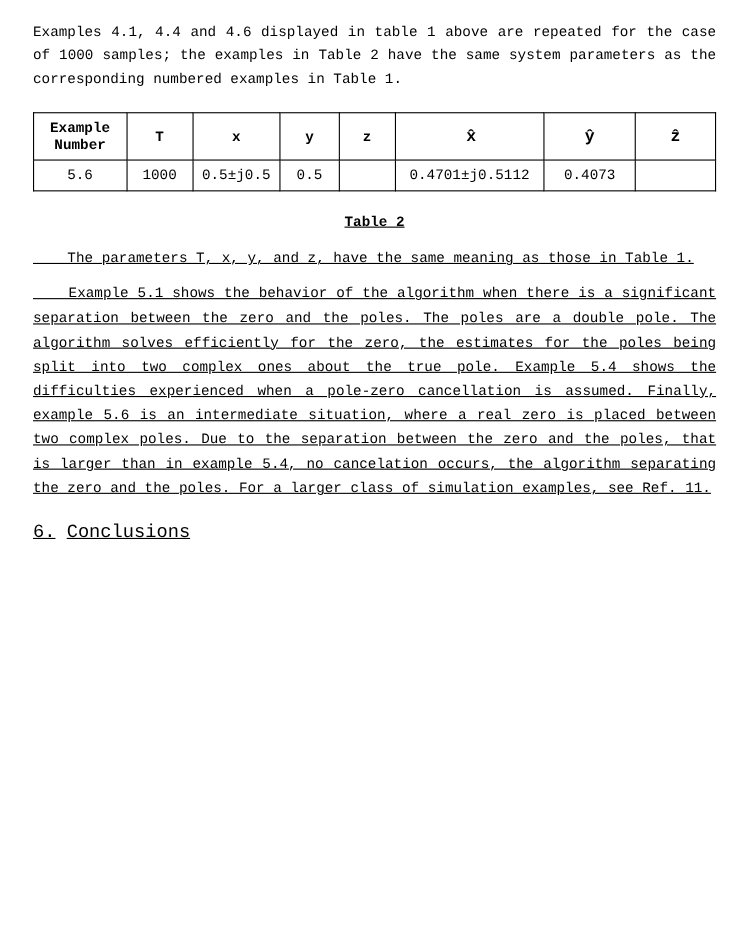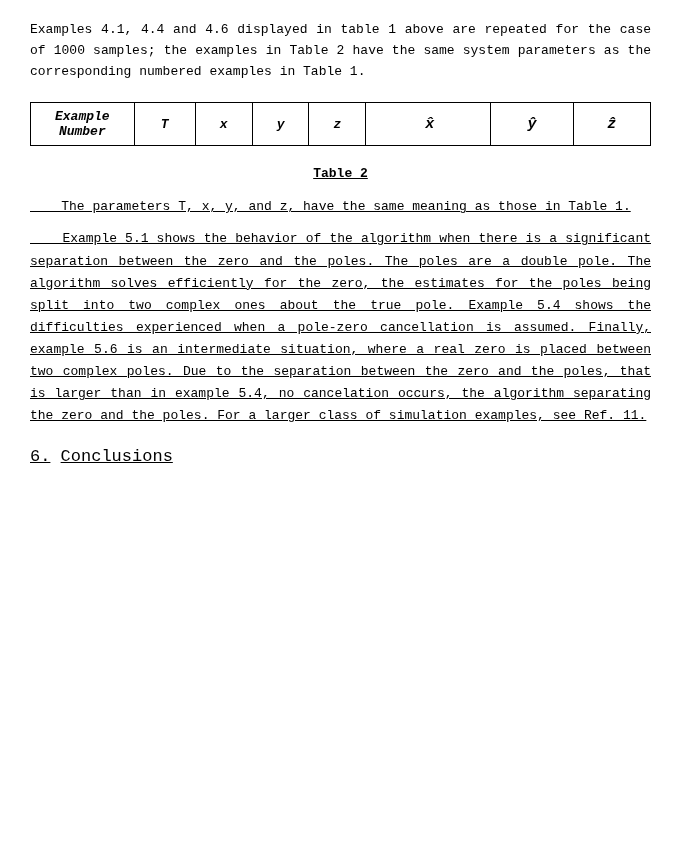--- a/index.html
+++ b/index.html
@@ -30,24 +30,23 @@
     }
 
     table {
       border-collapse: collapse;
       width: 100%;
       border: 1px solid #000;
     }
 
     table th, table td {
       border: 1px solid #000;
-      padding: 6px 24px;
+      padding: 6px 8px;
       text-align: center;
       vertical-align: middle;
-      font-style: italic;
     }
 
     table th {
       font-weight: bold;
     }
 
     .header-row th {
       vertical-align: middle;
     }
 
@@ -106,20 +105,30 @@
         <th>T</th>
         <th>x</th>
         <th>y</th>
         <th>z</th>
         <th style="font-size:15px;"> x̂</th>
         <th style="font-size:15px;">ŷ</th>
         <th style="font-size:15px;">ẑ</th>
       </tr>
     </thead>
     <tbody>
+      <tr>
+        <td>5.6</td>
+        <td>1000</td>
+        <td>0.5±j0.5</td>
+        <td>0.5</td>
+        <td></td>
+        <td>0.4701±j0.5112</td>
+        <td>0.4073</td>
+        <td></td>
+      </tr>
     </tbody>
   </table>
 </div>
 
 <p class="table-caption">Table 2</p>
 
 <p class="body-text">
   &nbsp;&nbsp;&nbsp;&nbsp;The  parameters T, x, y, and z, have the same meaning as those in Table 1.
 </p>
 

